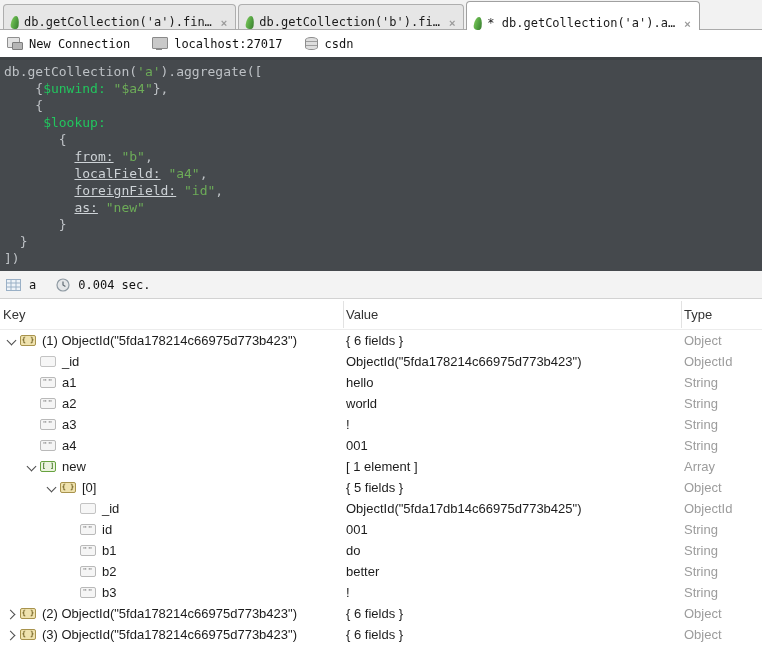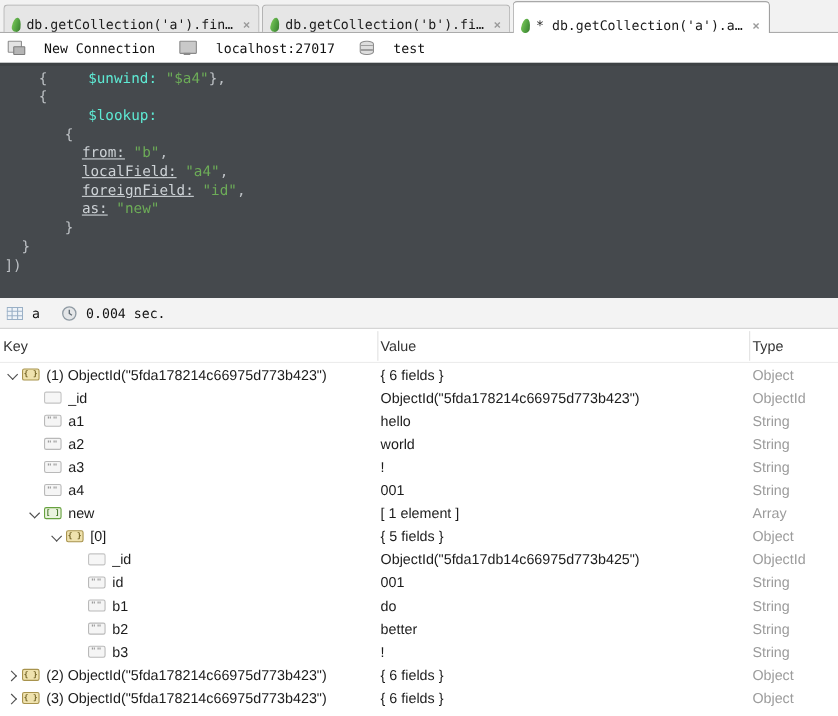--- a/index.html
+++ b/index.html
@@ -20,41 +20,41 @@
           background:linear-gradient(100deg,#7cc95b 0%,#4f9e3f 60%,#3c7d30 100%);
           border-radius:55% 45% 50% 50% / 70% 70% 30% 30%;
           transform:rotate(8deg); }
   .tab-close { color:#9a9a9a; font:bold 11px "Liberation Sans",sans-serif;
                margin-left:4px; cursor:pointer; }
 
   
   .toolbar { height:30px; background:#ffffff; display:flex; align-items:center;
              padding-left:7px; gap:22px; border-bottom:3px solid #3e4245;
              font:12px "DejaVu Sans Mono", monospace; color:#111; }
-  .tool-item { display:flex; align-items:center; gap:18px; cursor:pointer; }
+  .tool-item { display:flex; align-items:center; gap:7px; cursor:pointer; }
   .ic-conn { width:15px; height:13px; position:relative; }
   .ic-conn::before { content:""; position:absolute; left:0; top:0; width:11px; height:9px;
                      background:#e3e3e3; border:1px solid #8f8f8f; border-radius:1px; }
   .ic-conn::after { content:""; position:absolute; left:5px; bottom:0; width:9px; height:6px;
                     background:#b5b5b5; border:1px solid #7d7d7d; border-radius:1px; }
   .ic-mon { width:15px; height:13px; position:relative; }
   .ic-mon::before { content:""; position:absolute; left:0; top:0; width:14px; height:10px;
                     background:#c9c9c9; border:1.5px solid #8a8a8a; border-radius:1px; }
   .ic-mon::after { content:""; position:absolute; left:4px; bottom:0; width:6px; height:2px;
                    background:#8a8a8a; }
   .ic-db { width:13px; height:13px; background:
            repeating-linear-gradient(0deg,#dedede 0 3px,#9e9e9e 3px 4px);
            border:1px solid #8d8d8d; border-radius:6px / 3px; }
 
   
   .editor { height:211px; background:#45494d; padding:3px 0 0 4px;
             font:13px/17px "DejaVu Sans Mono", monospace; cursor:text; }
   .code-line { white-space:pre; }
   .tk-p { color:#bdc1c5; }
-  .tk-k { color:#5eead4;margin-left:37px; }
+  .tk-k { color:#22c55e; }
   .tk-s { color:#6dac58; }
   .tk-n { color:#ced3d7;text-decoration:underline; }
 
   
   .statusbar { height:28px; background:#f3f3f3; border-bottom:1px solid #d2d2d2;
                display:flex; align-items:center; padding-left:6px; gap:8px;
                font:12px "DejaVu Sans Mono", monospace; color:#111; }
   .result-tab { display:flex; align-items:center; gap:8px; cursor:pointer; }
   .gap-sm { width:4px; }
 
@@ -116,25 +116,26 @@
     <div class="tool-item">
       <span class="ic-conn"></span>
       <span>New Connection</span>
     </div>
     <div class="tool-item">
       <span class="ic-mon"></span>
       <span>localhost:27017</span>
     </div>
     <div class="tool-item">
       <span class="ic-db"></span>
-      <span>test</span>
+      <span>csdn</span>
     </div>
   </div>
 
   <div class="editor">
+      <div class="code-line"><span class="tk-p">db.getCollection(</span><span class="tk-s">'a'</span><span class="tk-p">).aggregate([</span></div>
       <div class="code-line"><span class="tk-p">    {</span><span class="tk-k">$unwind:</span><span class="tk-p"> </span><span class="tk-s">"$a4"</span><span class="tk-p">},</span></div>
       <div class="code-line"><span class="tk-p">    {</span></div>
       <div class="code-line"><span class="tk-p">     </span><span class="tk-k">$lookup:</span></div>
       <div class="code-line"><span class="tk-p">       {</span></div>
       <div class="code-line"><span class="tk-p">         </span><span class="tk-n">from:</span><span class="tk-p"> </span><span class="tk-s">"b"</span><span class="tk-p">,</span></div>
       <div class="code-line"><span class="tk-p">         </span><span class="tk-n">localField:</span><span class="tk-p"> </span><span class="tk-s">"a4"</span><span class="tk-p">,</span></div>
       <div class="code-line"><span class="tk-p">         </span><span class="tk-n">foreignField:</span><span class="tk-p"> </span><span class="tk-s">"id"</span><span class="tk-p">,</span></div>
       <div class="code-line"><span class="tk-p">         </span><span class="tk-n">as:</span><span class="tk-p"> </span><span class="tk-s">"new"</span></div>
       <div class="code-line"><span class="tk-p">       }</span></div>
       <div class="code-line"><span class="tk-p">  }</span></div>

